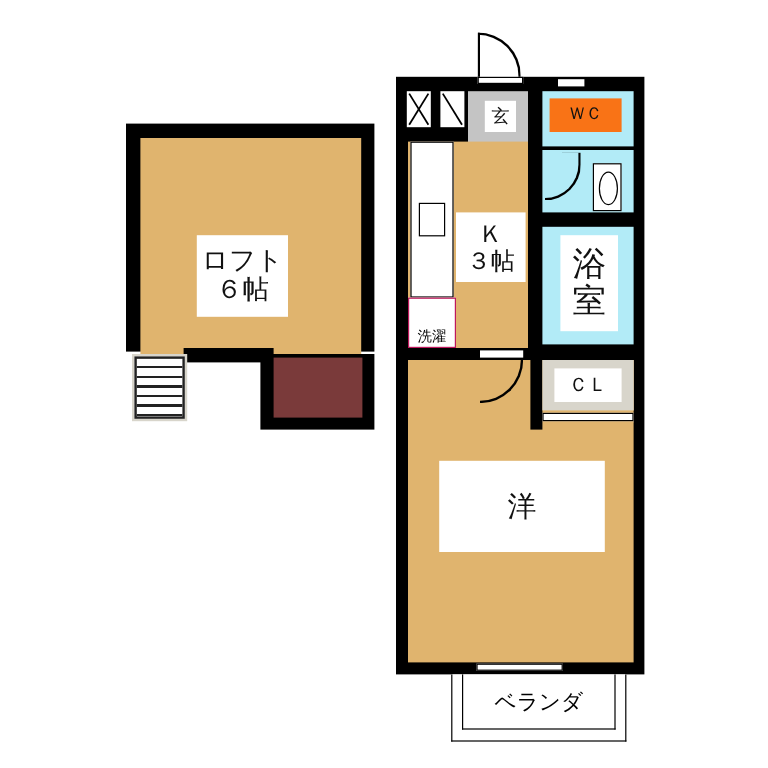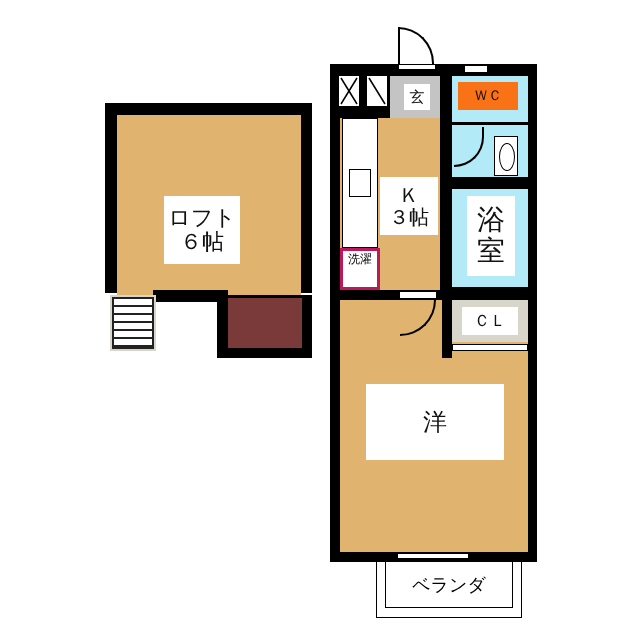--- a/index.html
+++ b/index.html
@@ -54,21 +54,21 @@
 </div>
 
 <div class="abs wood" style="left:340px;top:118px;width:100px;height:172px;"></div>
 <div class="abs" style="left:342px;top:118px;width:36px;height:130px;background:#fff;border:1px solid #000;">
   <div class="abs" style="left:6px;top:50px;width:22px;height:28px;border:1.5px solid #000;"></div>
 </div>
 <div class="abs label" style="left:380px;top:177px;width:58px;height:58px;font-size:20px;">
   <span>Ｋ</span>
   <span>３帖</span>
 </div>
-<div class="abs" style="left:340px;top:248px;width:40px;height:42px;background:#fff;border:3px solid #be185d;display:flex;align-items:flex-start;justify-content:center;font-size:12px;">
+<div class="abs" style="left:340px;top:248px;width:40px;height:42px;background:#fff;border:1px solid #be185d;display:flex;align-items:flex-end;justify-content:center;font-size:12px;">
   <span>洗濯</span>
 </div>
 
 <div class="abs wet" style="left:452px;top:76px;width:76px;height:46px;"></div>
 <div class="abs" style="left:465px;top:66px;width:22px;height:6px;background:#fff;"></div>
 <div class="abs label" style="left:458px;top:82px;width:60px;height:28px;font-size:14px;background:#f97316;">
   <span>ＷＣ</span>
 </div>
 
 <div class="abs wet" style="left:452px;top:125px;width:76px;height:52px;"></div>

